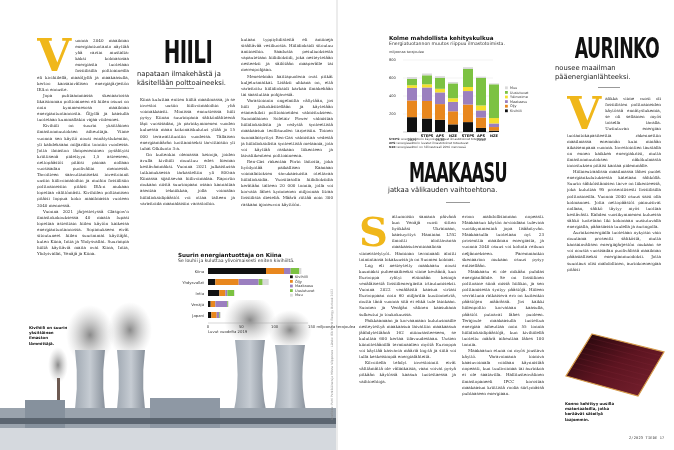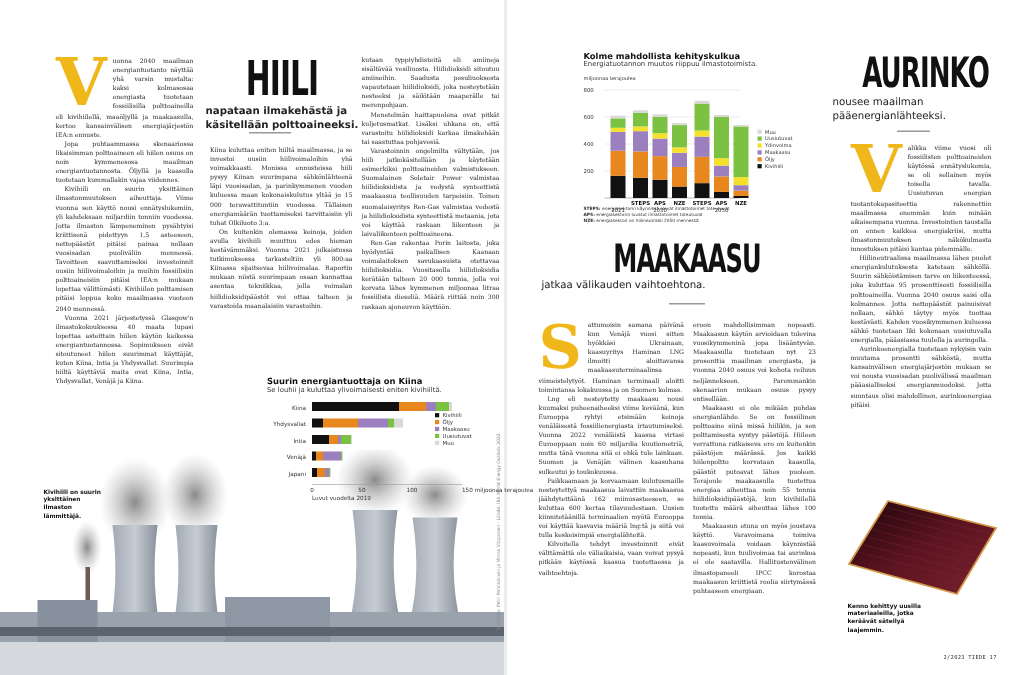--- a/index.html
+++ b/index.html
@@ -40,21 +40,21 @@
 
   <div class="col" style="left:37px; top:38px; width:92px; height:230px;">
     <span class="dropcap">V</span>
     <p class="first">uonna 2040 maailman energiantuotanto näyttää yhä varsin mustalta: kaksi kolmasosaa energiasta tuotetaan fossiilisilla polttoaineilla eli kivihiilellä, maaöljyllä ja maakaasulla, kertoo kansainvälisen energiajärjestön IEA:n ennuste.</p>
     <p>Jopa puhtaammassa skenaariossa likaisimman polttoaineen eli hiilen osuus on noin kymmenesosa maailman energiantuotannosta. Öljyllä ja kaasulla tuotetaan kummallakin vajaa viidennes.</p>
     <p>Kivihiili on suurin yksittäinen ilmastonmuutoksen aiheuttaja. Viime vuonna sen käyttö nousi ennätyslukemiin, yli kahdeksaan miljardiin tonniin vuodessa. Jotta ilmaston lämpeneminen pysähtyisi kriittisenä pidettyyn 1,5 asteeseen, nettopäästöt pitäisi painaa nollaan vuosisadan puoliväliin mennessä. Tavoitteen saavuttamiseksi investoinnit uusiin hiilivoimaloihin ja muihin fossiilisiin polttoaineisiin pitäisi IEA:n mukaan lopettaa välittömästi. Kivihiilen polttamisen pitäisi loppua koko maailmassa vuoteen 2040 mennessä.</p>
     <p>Vuonna 2021 järjestetyssä Glasgow'n ilmastokokouksessa 40 maata lupasi lopettaa asteittain hiilen käytön kaikessa energiantuotannossa. Sopimukseen eivät sitoutuneet hiilen suurimmat käyttäjät, kuten Kiina, Intia ja Yhdysvallat. Suurimpia hiiltä käyttäviä maita ovat Kiina, Intia, Yhdysvallat, Venäjä ja Kiina.</p>
   </div>
 
   <div class="headline" style="left:140px; top:36px; width:96px; font-size:32px; line-height:32px;">HIILI</div>
-  <div class="subhead" style="left:137px; top:70px; width:102px;font-weight:bold;">napataan ilmakehästä ja käsitellään polttoaineeksi.</div>
+  <div class="subhead" style="left:137px; top:70px; width:102px;">napataan ilmakehästä ja käsitellään polttoaineeksi.</div>
   <div class="rule" style="left:166px; top:88px; width:28px;"></div>
 
   <div class="col" style="left:140px; top:97px; width:95px; height:134px;">
     <p class="first">Kiina kuluttaa eniten hiiltä maailmassa, ja se investoi uusiin hiilivoimaloihin yhä voimakkaasti. Monissa ennusteissa hiili pysyy Kiinan suurimpana sähkönlähteenä läpi vuosisadan, ja parinkymmenen vuoden kuluessa maan kokonaiskulutus yltää jo 15 000 terawattituntiin vuodessa. Tällaisen energiamäärän tuottamiseksi tarvittaisiin yli tuhat Olkiluoto 3:a.</p>
     <p>On kuitenkin olemassa keinoja, joiden avulla kivihiili muuttuu edes hieman kestävämmäksi. Vuonna 2021 julkaistussa tutkimuksessa tarkasteltiin yli 800:aa Kiinassa sijaitsevaa hiilivoimalaa. Raportin mukaan niistä suurimpaan osaan kannattaa asentaa tekniikkaa, jolla voimalan hiilidioksidipäästöt voi ottaa talteen ja varastoida maanalaisiin varastoihin.</p>
   </div>
 
   <div class="col" style="left:241px; top:37px; width:92px; height:196px;">
     <p class="first">kutaan typpiyhdisteitä eli amiineja sisältävää vesiliuosta. Hiilidioksidi sitoutuu amiineihin. Saadusta pesuliuoksesta vapautetaan hiilidioksidi, joka nesteytetään nesteeksi ja säilötään maaperälle tai merenpohjaan.</p>
     <p>Menetelmän haittapuolena ovat pitkät kuljetusmatkat. Lisäksi uhkana on, että varastoitu hiilidioksidi karkaa ilmakehään tai saastuttaa pohjavesiä.</p>
@@ -233,21 +233,21 @@
         <text x="121" y="63" font-size="3.4" fill="#333">Kivihiili</text>
       </svg>
   </div>
   <div style="position:absolute; left:389px; top:138px; width:140px; font-family:'DejaVu Sans',sans-serif; font-size:2.9px; line-height:3.8px; color:#333;">
     <div><b>STEPS:</b> <span>energiasektorin käynnissä olevat ilmastotoimet toteutuvat</span></div>
     <div><b>APS:</b> <span>energiasektorin luvatut ilmastotoimet toteutuvat</span></div>
     <div><b>NZE:</b> <span>energiasektori on hiilineutraali 2050 mennessä</span></div>
   </div>
 
   <div class="headline" style="left:373px; top:160px; width:170px; font-size:26px; line-height:26px;">MAAKAASU</div>
-  <div class="subhead" style="left:361px; top:186px; width:150px;">jatkaa välikauden vaihtoehtona.</div>
+  <div class="subhead" style="left:388px; top:186px; width:150px;">jatkaa välikauden vaihtoehtona.</div>
   <div class="rule" style="left:446px; top:202px; width:24px;"></div>
 
   <div class="col" style="left:359px; top:214px; width:97px; height:214px;">
     <span class="dropcap" style="font-size:40px;">S</span>
     <p class="first">attumoisin samana päivänä kun Venäjä vuosi sitten hyökkäsi Ukrainaan, kaasuyritys Haminan LNG ilmoitti aloittavansa maakaasuterminaalinsa viimeistelytyöt. Haminan terminaali aloitti toimintansa lokakuussa ja on Suomen kolmas.</p>
     <p>Lng eli nesteytetty maakaasu nousi kuumaksi puheenaiheeksi viime keväänä, kun Eurooppa ryhtyi etsimään keinoja venäläisestä fossiilienergiasta irtautumiseksi. Vuonna 2022 venäläistä kaasua virtasi Eurooppaan noin 60 miljardia kuutiometriä, mutta tänä vuonna sitä ei ehkä tule lainkaan. Suomen ja Venäjän välinen kaasuhana sulkeutui jo toukokuussa.</p>
     <p>Paikkaamaan ja korvaamaan kulutusmaille nesteytettyä maakaasua laivattiin maakaasua jäähdytettäänä 162 miinusasteeseen, se kuluttaa 600 kertaa tilavuudestaan. Uusien kiinnitetäänillä terminaalien myötä Eurooppa voi käyttää kasvavia määriä lng:tä ja siitä voi tulla keskeisimpiä energialähteitä.</p>
     <p>Kilvoitella tehdyt investoinnit eivät välttämättä ole väliaikaisia, vaan voivat pysyä pitkään käytössä kaasua tuotettaessa ja vaihtoehtoja.</p>
   </div>
   <div class="col" style="left:462px; top:214px; width:82px; height:214px;">

